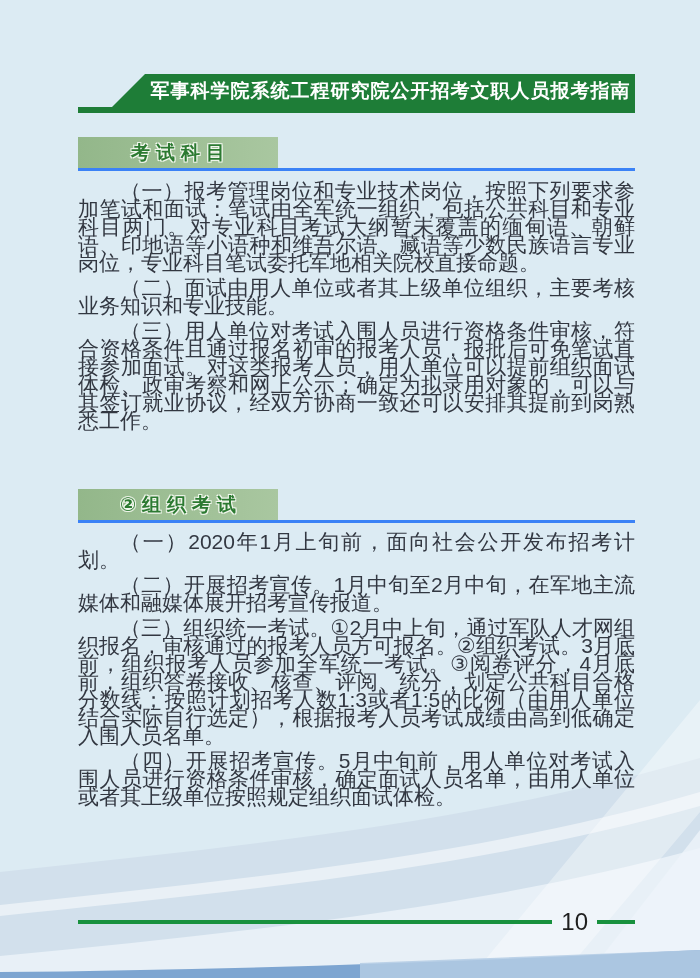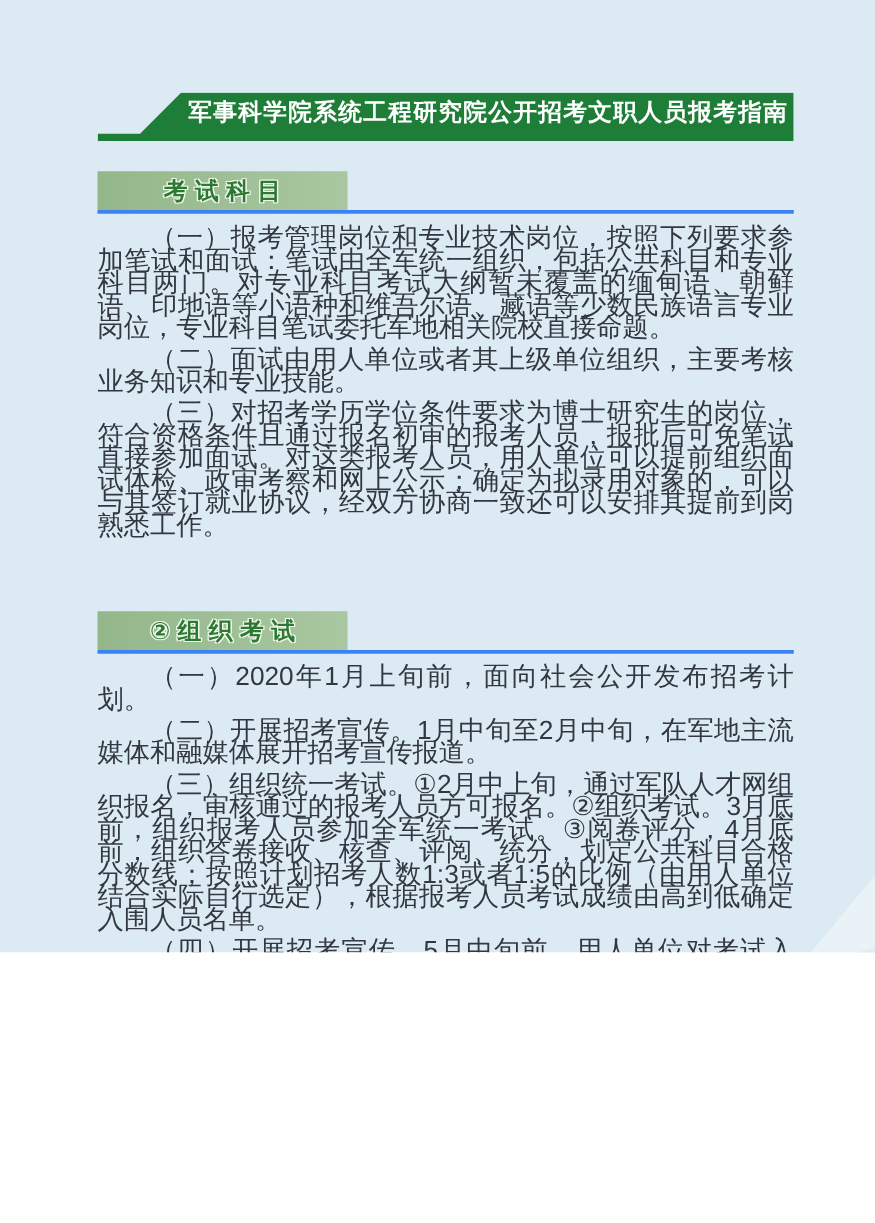--- a/index.html
+++ b/index.html
@@ -1,20 +1,20 @@
 <!DOCTYPE html>
 <html><head>
 <meta charset="utf-8">
 <style>
   html,body { margin:0; padding:0; }
   body { background:#ffffff; font-family:"Liberation Sans","DejaVu Sans",sans-serif; }
 
   .page {
     position:relative;
-    width:700px; height:762px;
+    width:700px; height:978px;
     background:#dcebf3;
     overflow:hidden;
   }
 
   .bg-waves { position:absolute; left:0; top:0; width:700px; height:978px; pointer-events:none; }
 
   
   .banner {
     position:absolute; left:78px; top:74px;
     width:557px; height:39px;
@@ -109,30 +109,35 @@
 
   <div class="section-head head-1">
     <div class="section-label">
       <span>考试科目</span>
     </div>
   </div>
 
   <div class="body-text text-1">
     <p>（一）报考管理岗位和专业技术岗位，按照下列要求参加笔试和面试：笔试由全军统一组织，包括公共科目和专业科目两门。对专业科目考试大纲暂未覆盖的缅甸语、朝鲜语、印地语等小语种和维吾尔语、藏语等少数民族语言专业岗位，专业科目笔试委托军地相关院校直接命题。</p>
     <p>（二）面试由用人单位或者其上级单位组织，主要考核业务知识和专业技能。</p>
-    <p>（三）对招考学历学位条件要求为博士研究生的岗位，符合资格条件且通过报名初审的报考人员，报批后可免笔试直接参加面试。对这类报考人员，用人单位可以提前组织面试体检、政审考察和网上公示；确定为拟录用对象的，可以与其签订就业协议，经双方协商一致还可以安排其提前到岗熟悉工作。</p>
+    <p>（三）用人单位对考试入围人员进行资格条件审核，符合资格条件且通过报名初审的报考人员，报批后可免笔试直接参加面试。对这类报考人员，用人单位可以提前组织面试体检、政审考察和网上公示；确定为拟录用对象的，可以与其签订就业协议，经双方协商一致还可以安排其提前到岗熟悉工作。</p>
   </div>
 
   <div class="section-head head-2">
     <div class="section-label">
       <span>②组织考试</span>
     </div>
   </div>
 
   <div class="body-text text-2">
     <p>（一）2020年1月上旬前，面向社会公开发布招考计划。</p>
     <p>（二）开展招考宣传。1月中旬至2月中旬，在军地主流媒体和融媒体展开招考宣传报道。</p>
     <p>（三）组织统一考试。①2月中上旬，通过军队人才网组织报名，审核通过的报考人员方可报名。②组织考试。3月底前，组织报考人员参加全军统一考试。③阅卷评分，4月底前，组织答卷接收、核查、评阅、统分，划定公共科目合格分数线；按照计划招考人数1:3或者1:5的比例（由用人单位结合实际自行选定），根据报考人员考试成绩由高到低确定入围人员名单。</p>
     <p>（四）开展招考宣传。5月中旬前，用人单位对考试入围人员进行资格条件审核，确定面试人员名单，由用人单位或者其上级单位按照规定组织面试体检。</p>
   </div>
 
+  <div class="footer">
+    <div class="rule-long"></div>
+    <div class="page-num">10</div>
+    <div class="rule-short"></div>
+  </div>
 
 </div>
 
 </body></html>

